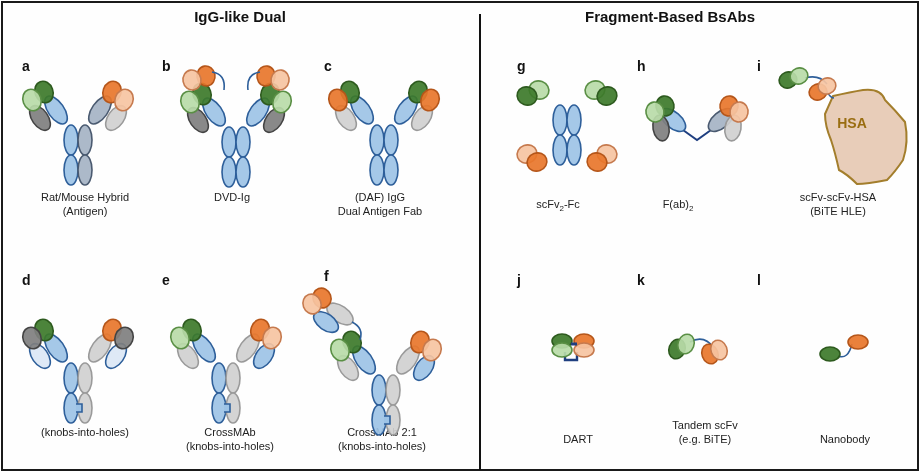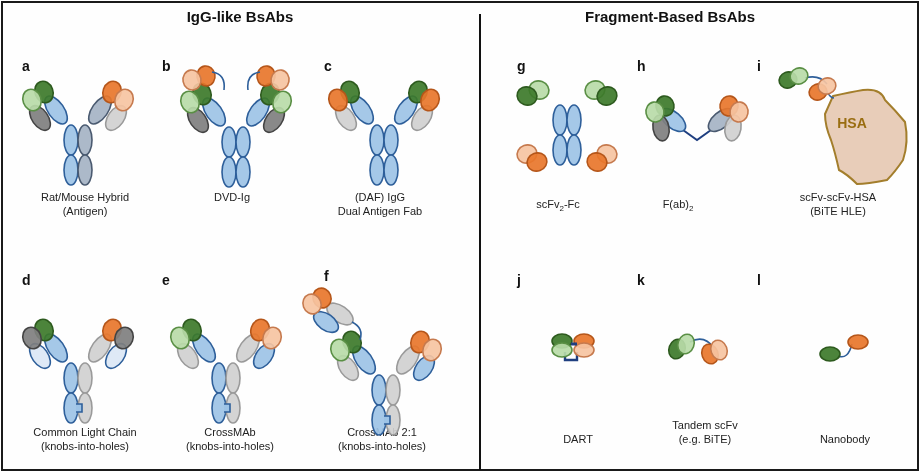--- a/index.html
+++ b/index.html
@@ -16,21 +16,21 @@
   .caption { position: absolute; font-size: 11px; color: #222; text-align: center; width: 160px; line-height: 14px; }
   .caption sub { font-size: 8px; }
   svg#art { position: absolute; left: 0; top: 0; width: 920px; height: 472px; }
 </style>
 </head>
 <body>
 
 <div id="frame"></div>
 <div id="divider"></div>
 
-<div class="section-title" id="title-left">IgG-like BsAbs</div>
+<div class="section-title" id="title-left">IgG-like Dual</div>
 <div class="section-title" id="title-right">Fragment-Based BsAbs</div>
 
 <div class="panel-letter" style="left:22px;top:58px">a</div>
 <div class="panel-letter" style="left:162px;top:58px">b</div>
 <div class="panel-letter" style="left:324px;top:58px">c</div>
 <div class="panel-letter" style="left:22px;top:272px">d</div>
 <div class="panel-letter" style="left:162px;top:272px">e</div>
 <div class="panel-letter" style="left:324px;top:268px">f</div>
 <div class="panel-letter" style="left:517px;top:58px">g</div>
 <div class="panel-letter" style="left:637px;top:58px">h</div>
@@ -44,21 +44,20 @@
   <div>(Antigen)</div>
 </div>
 <div class="caption" style="left:152px;top:190px">
   <div>DVD-Ig</div>
 </div>
 <div class="caption" style="left:300px;top:190px">
   <div>(DAF) IgG</div>
   <div>Dual Antigen Fab</div>
 </div>
 <div class="caption" style="left:5px;top:425px">
-  <div>Common Light Chain</div>
   <div>(knobs-into-holes)</div>
 </div>
 <div class="caption" style="left:150px;top:425px">
   <div>CrossMAb</div>
   <div>(knobs-into-holes)</div>
 </div>
 <div class="caption" style="left:302px;top:425px">
   <div>CrossMAb 2:1</div>
   <div>(knobs-into-holes)</div>
 </div>

